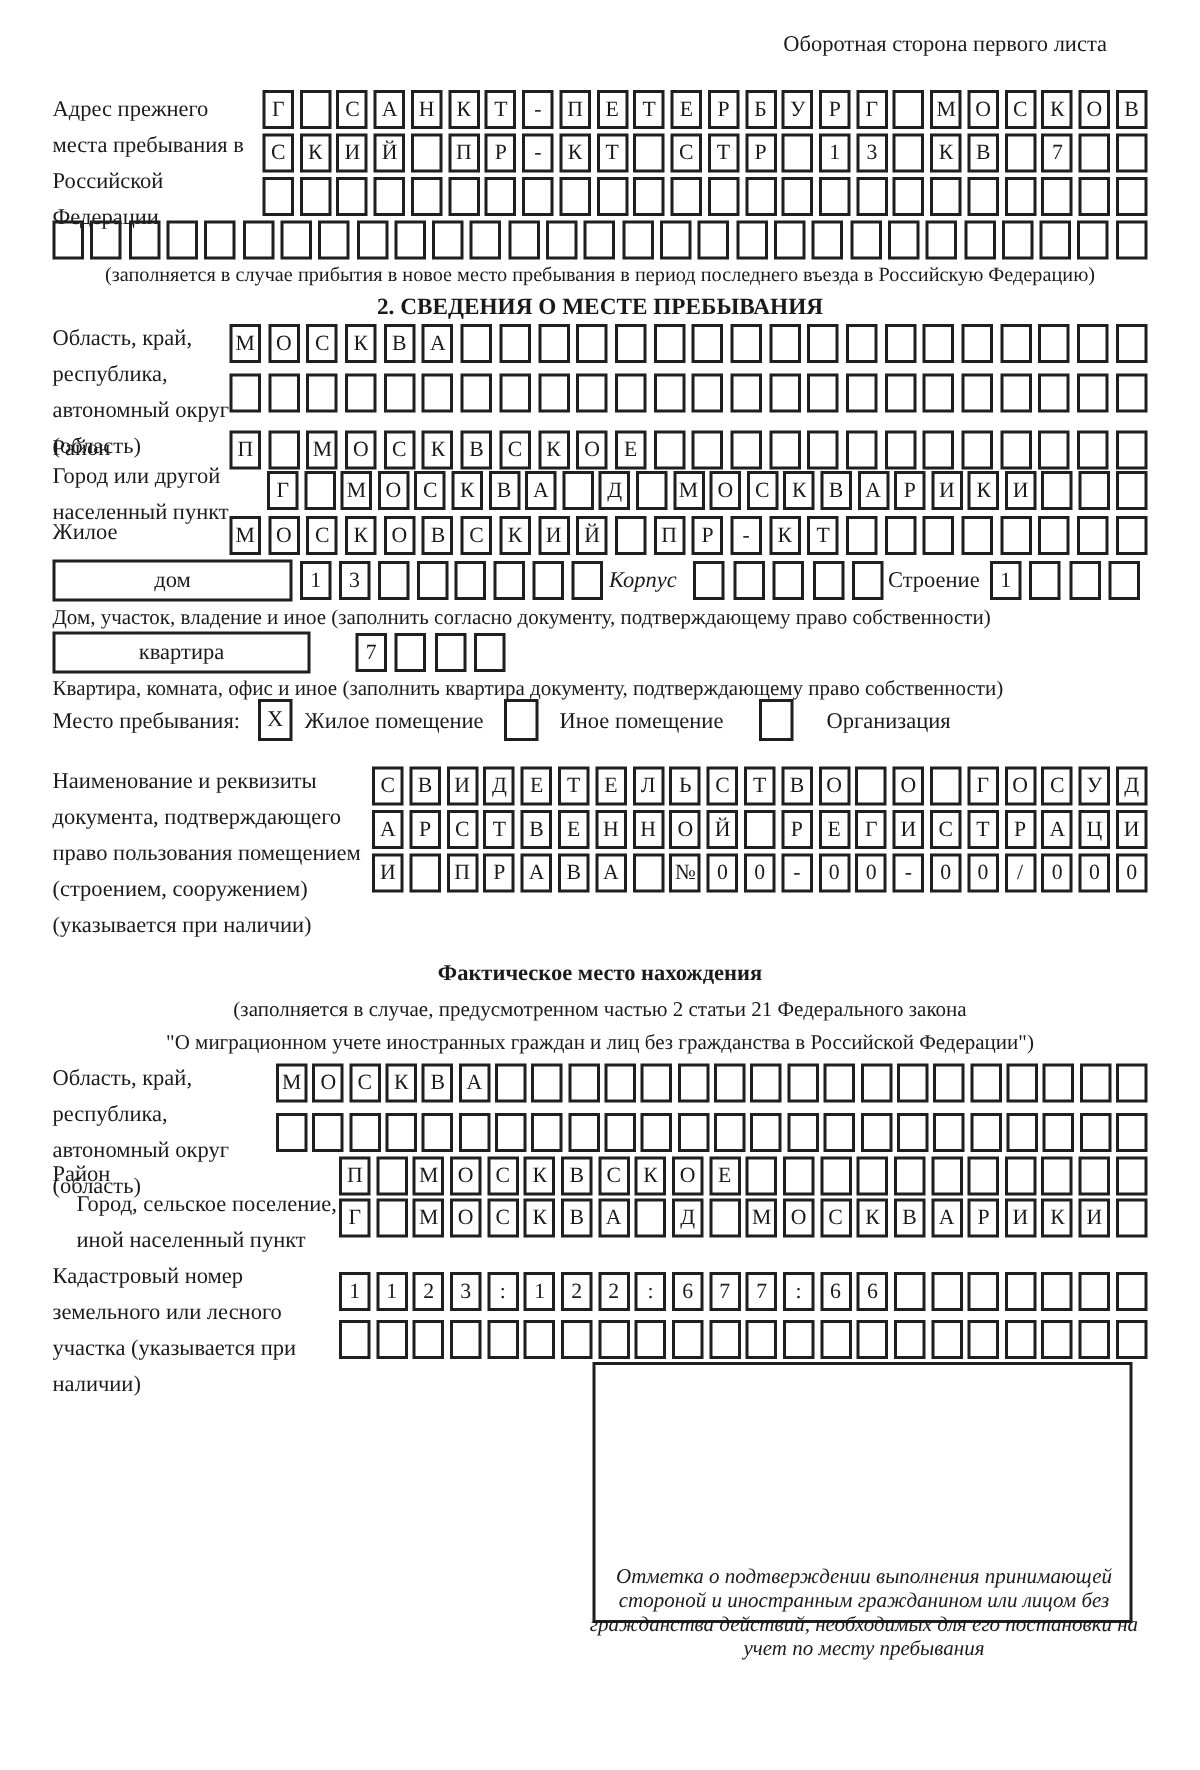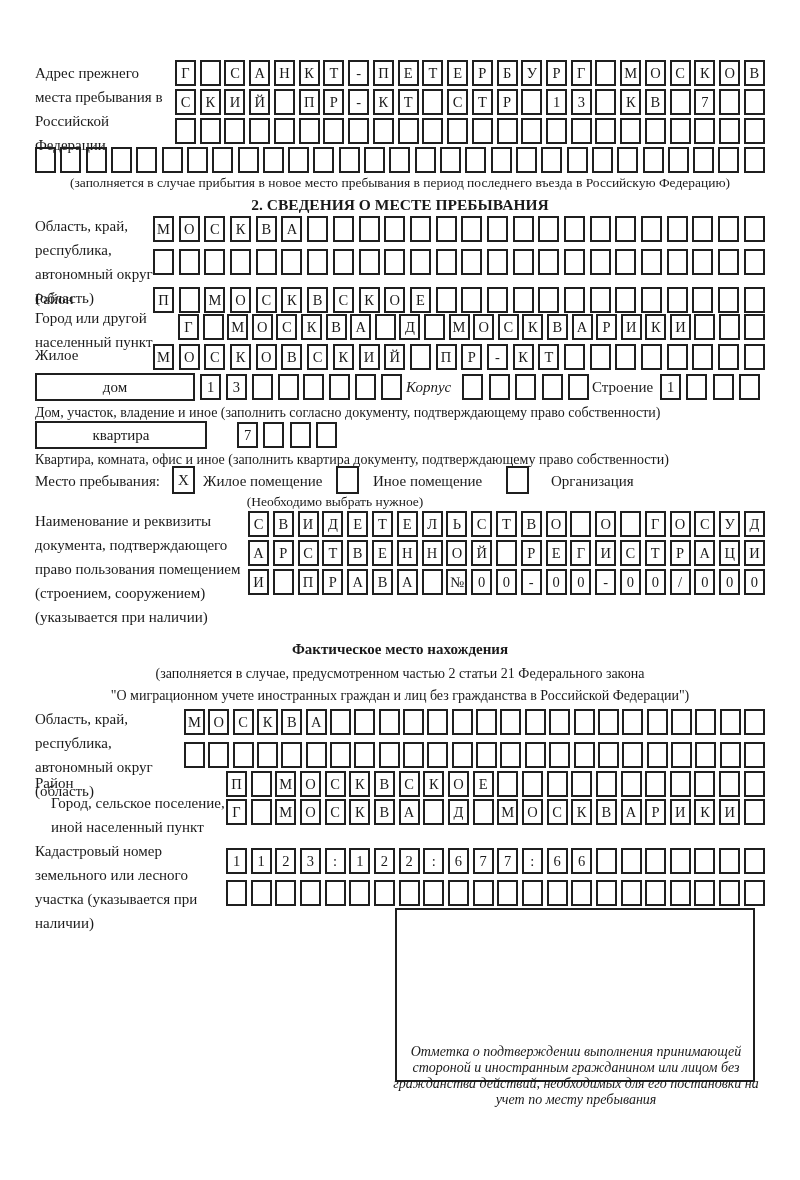--- a/index.html
+++ b/index.html
@@ -18,20 +18,21 @@
   .caption{font-size:13.5px;line-height:18px;}
   .center{text-align:center;}
   .bold{font-weight:bold;}
   .right{text-align:right;}
 </style>
 </head>
 <body>
 
 <div id="page">
 
+  <div class="abs right" style="top:22px;right:62px;width:400px;font-size:15px;">Оборотная сторона первого листа</div>
 
   <div class="abs lbl" style="left:35px;top:61px;width:138px;">Адрес прежнего места пребывания в Российской Федерации</div>
   <div class="cells" style="left:175px;top:60px;width:590px;">
       <span class="cell">Г</span>
       <span class="cell"></span>
       <span class="cell">С</span>
       <span class="cell">А</span>
       <span class="cell">Н</span>
       <span class="cell">К</span>
       <span class="cell">Т</span>
@@ -315,21 +316,20 @@
     </div>
   <div class="abs caption" style="left:35px;top:451px;width:740px;font-size:14px;">Квартира, комната, офис и иное (заполнить квартира документу, подтверждающему право собственности)</div>
 
   <div class="abs lbl" style="left:35px;top:469px;">Место пребывания:</div>
   <div class="checkbox" style="left:172px;top:466px;">X</div>
   <div class="abs lbl" style="left:203px;top:469px;">Жилое помещение</div>
   <div class="checkbox" style="left:336px;top:466px;"></div>
   <div class="abs lbl" style="left:373px;top:469px;">Иное помещение</div>
   <div class="checkbox" style="left:506px;top:466px;"></div>
   <div class="abs lbl" style="left:551px;top:469px;">Организация</div>
-  <div class="abs caption center" style="left:155px;top:493px;width:360px;">(Необходимо выбрать нужное)</div>
 
   <div class="abs lbl" style="left:35px;top:509px;width:215px;">Наименование и реквизиты документа, подтверждающего право пользования помещением (строением, сооружением) (указывается при наличии)</div>
   <div class="cells" style="left:248px;top:511px;width:517px;">
       <span class="cell">С</span>
       <span class="cell">В</span>
       <span class="cell">И</span>
       <span class="cell">Д</span>
       <span class="cell">Е</span>
       <span class="cell">Т</span>
       <span class="cell">Е</span>

